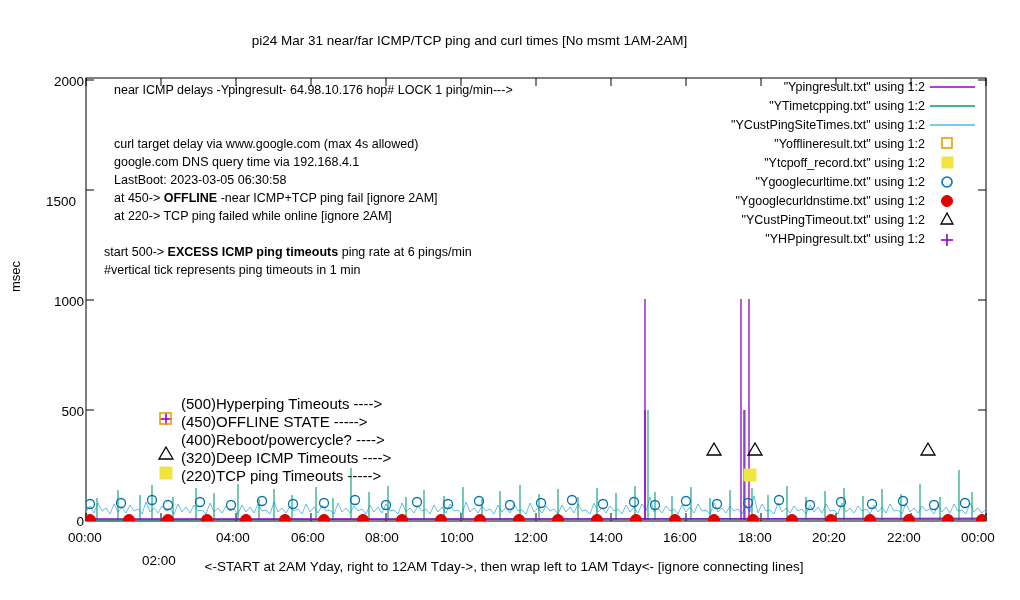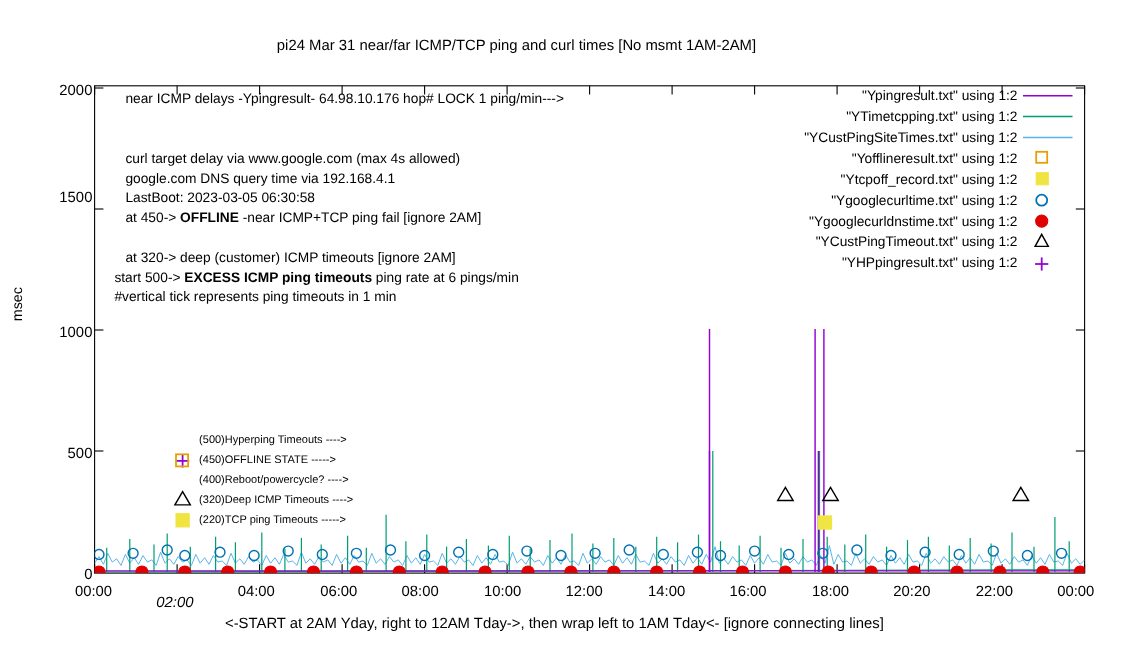--- a/index.html
+++ b/index.html
@@ -6,61 +6,61 @@
   body{width:1020px;height:600px;background:#ffffff;font-family:"Liberation Sans",sans-serif;color:#000;overflow:hidden;}
   #root{position:relative;width:1020px;height:600px;}
   .title{position:absolute;top:33px;left:0;width:939px;text-align:center;font-size:13.5px;}
   .ylabel{position:absolute;left:8px;top:292px;font-size:13px;transform:rotate(-90deg);transform-origin:left top;white-space:nowrap;}
   .xlabel{position:absolute;top:559px;left:0;width:1008px;text-align:center;font-size:13.5px;}
   .ytick{position:absolute;font-size:13.5px;text-align:right;width:46px;}
   .xtick{position:absolute;font-size:13.5px;text-align:center;width:56px;}
   .legend-item{position:absolute;font-size:12.5px;white-space:nowrap;text-align:right;}
   .note{position:absolute;font-size:12.5px;white-space:nowrap;}
   .note b{font-weight:bold;}
-  .ann{position:absolute;font-size:10px;white-space:nowrap;}
+  .ann{position:absolute;font-size:15px;white-space:nowrap;}
   svg{position:absolute;left:0;top:0;}
 </style>
 </head>
 <body>
 
 <div id="root">
 
   <div class="title">pi24 Mar 31  near/far ICMP/TCP ping and curl times [No msmt 1AM-2AM]</div>
   <div class="ylabel">msec</div>
   <div class="xlabel">&lt;-START at 2AM Yday, right to 12AM Tday-&gt;, then wrap left to 1AM Tday&lt;- [ignore connecting lines]</div>
 
   <div class="ytick" style="left:38px;top:74px;">2000</div>
-  <div class="ytick" style="left:38px;top:172px;">1500</div>
+  <div class="ytick" style="left:38px;top:194px;text-align:center;">1500</div>
   <div class="ytick" style="left:38px;top:294px;">1000</div>
   <div class="ytick" style="left:38px;top:404px;">500</div>
   <div class="ytick" style="left:38px;top:514px;">0</div>
 
   <div class="xtick" style="left:57px;top:530px;">00:00</div>
-  <div class="xtick" style="left:131px;top:540px;font-style:italic;">02:00</div>
+  <div class="xtick" style="left:131px;top:553px;">02:00</div>
   <div class="xtick" style="left:205px;top:530px;">04:00</div>
   <div class="xtick" style="left:280px;top:530px;">06:00</div>
   <div class="xtick" style="left:354px;top:530px;">08:00</div>
   <div class="xtick" style="left:429px;top:530px;">10:00</div>
   <div class="xtick" style="left:503px;top:530px;">12:00</div>
   <div class="xtick" style="left:578px;top:530px;">14:00</div>
   <div class="xtick" style="left:652px;top:530px;">16:00</div>
   <div class="xtick" style="left:727px;top:530px;">18:00</div>
   <div class="xtick" style="left:801px;top:530px;">20:20</div>
   <div class="xtick" style="left:876px;top:530px;">22:00</div>
   <div class="xtick" style="left:950px;top:530px;">00:00</div>
 
   <div class="note" style="left:114px;top:83px;">near ICMP delays -Ypingresult- 64.98.10.176 hop# LOCK 1 ping/min---&gt;</div>
   <div class="note" style="left:114px;top:137px;">curl target delay via www.google.com (max 4s allowed)</div>
   <div class="note" style="left:114px;top:155px;">google.com DNS query time via 192.168.4.1</div>
   <div class="note" style="left:114px;top:173px;">LastBoot: 2023-03-05 06:30:58</div>
 
   <div class="note" style="left:114px;top:191px;text-align:right;">
     <span>at 450-&gt;  </span><b>OFFLINE</b><span> -near ICMP+TCP ping fail [ignore 2AM]</span>
   </div>
-  <div class="note" style="left:114px;top:227px;">at 320-&gt; deep (customer) ICMP timeouts [ignore 2AM]</div>
+  <div class="note" style="left:114px;top:209px;">at 220-&gt; TCP ping failed while online [ignore 2AM]</div>
   <div class="note" style="left:104px;top:245px;">
     <span>start 500-&gt;  </span><b>EXCESS ICMP ping timeouts</b><span>  ping rate at 6 pings/min</span>
   </div>
   <div class="note" style="left:104px;top:263px;">          #vertical tick represents ping timeouts in 1 min</div>
 
   <div class="legend-item" style="right:95px;top:80px;">"Ypingresult.txt" using 1:2</div>
   <div class="legend-item" style="right:95px;top:99px;">"YTimetcpping.txt" using 1:2</div>
   <div class="legend-item" style="right:95px;top:118px;">"YCustPingSiteTimes.txt" using 1:2</div>
   <div class="legend-item" style="right:95px;top:137px;">"Yofflineresult.txt" using 1:2</div>
   <div class="legend-item" style="right:95px;top:156px;">"Ytcpoff_record.txt" using 1:2</div>

